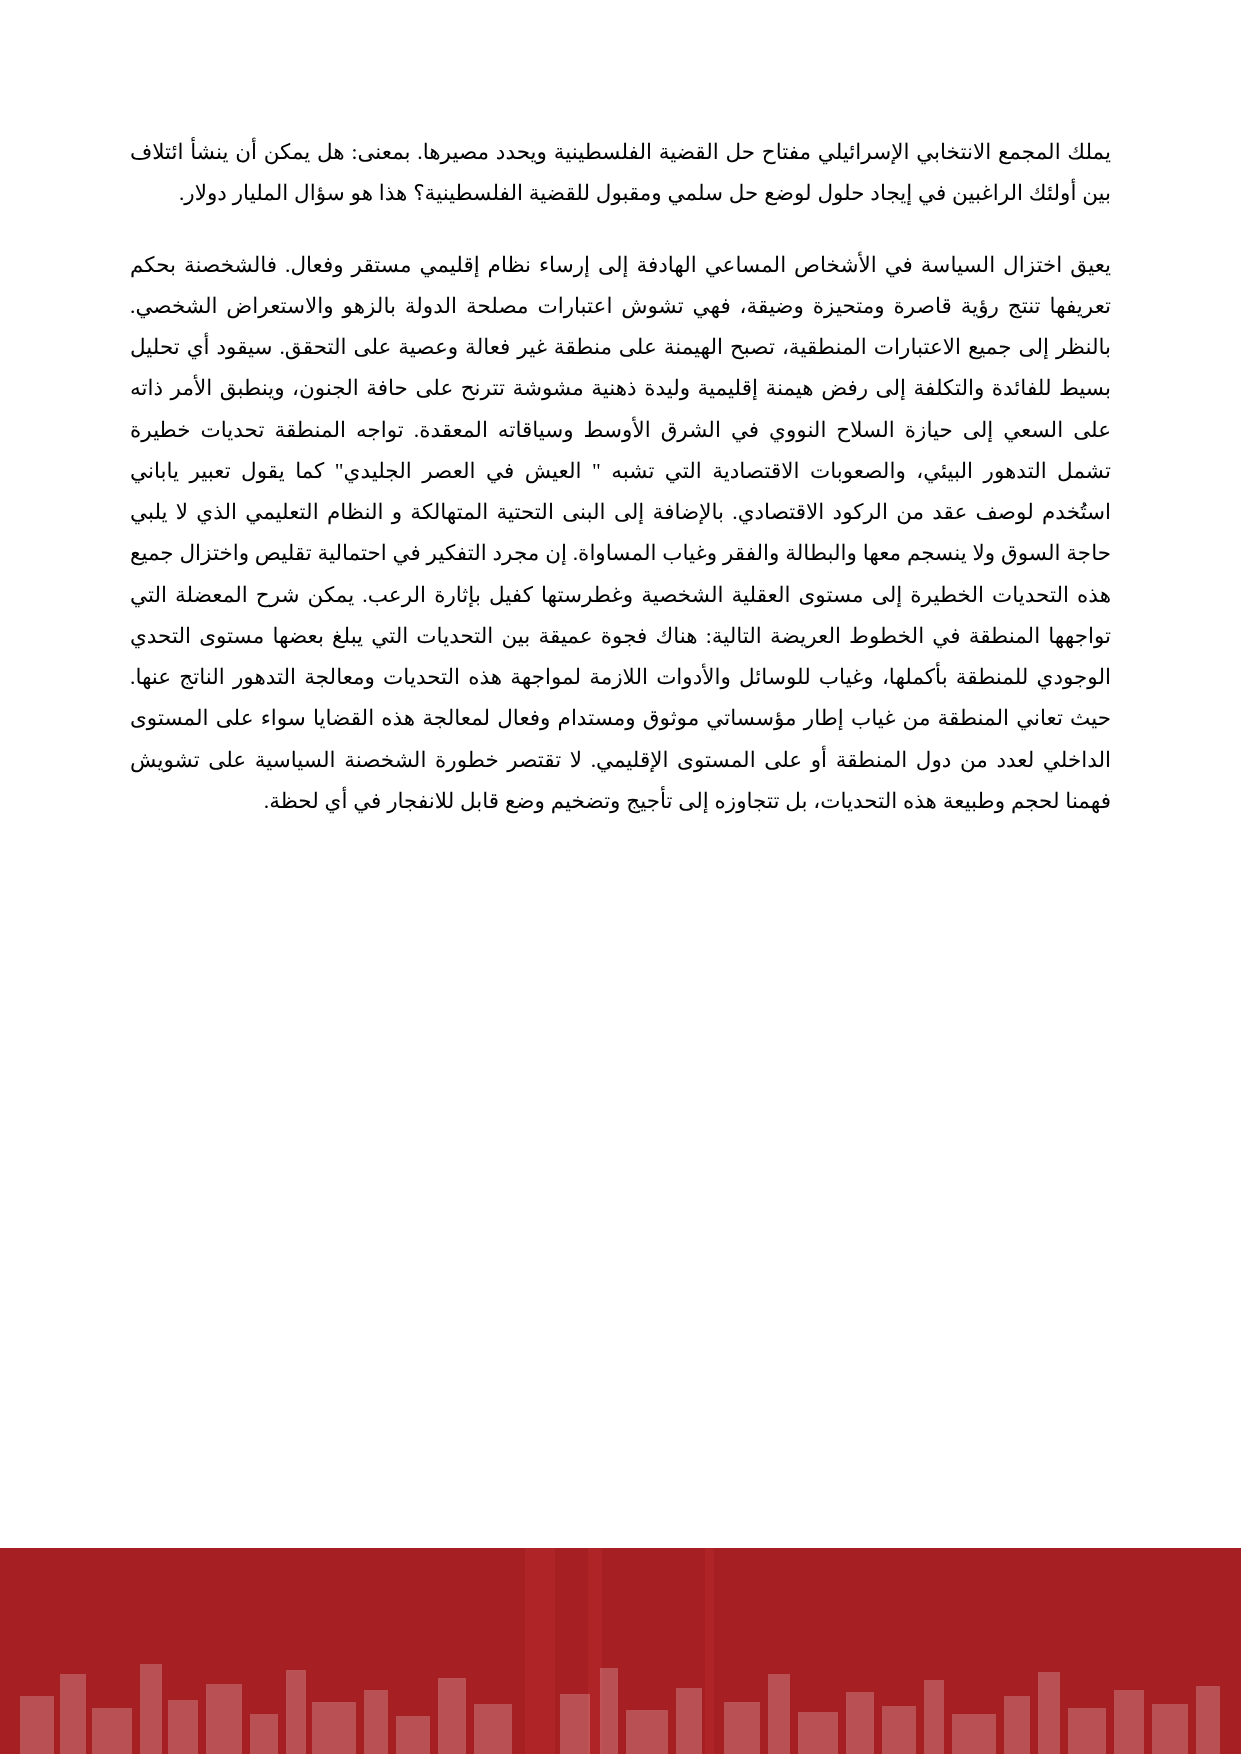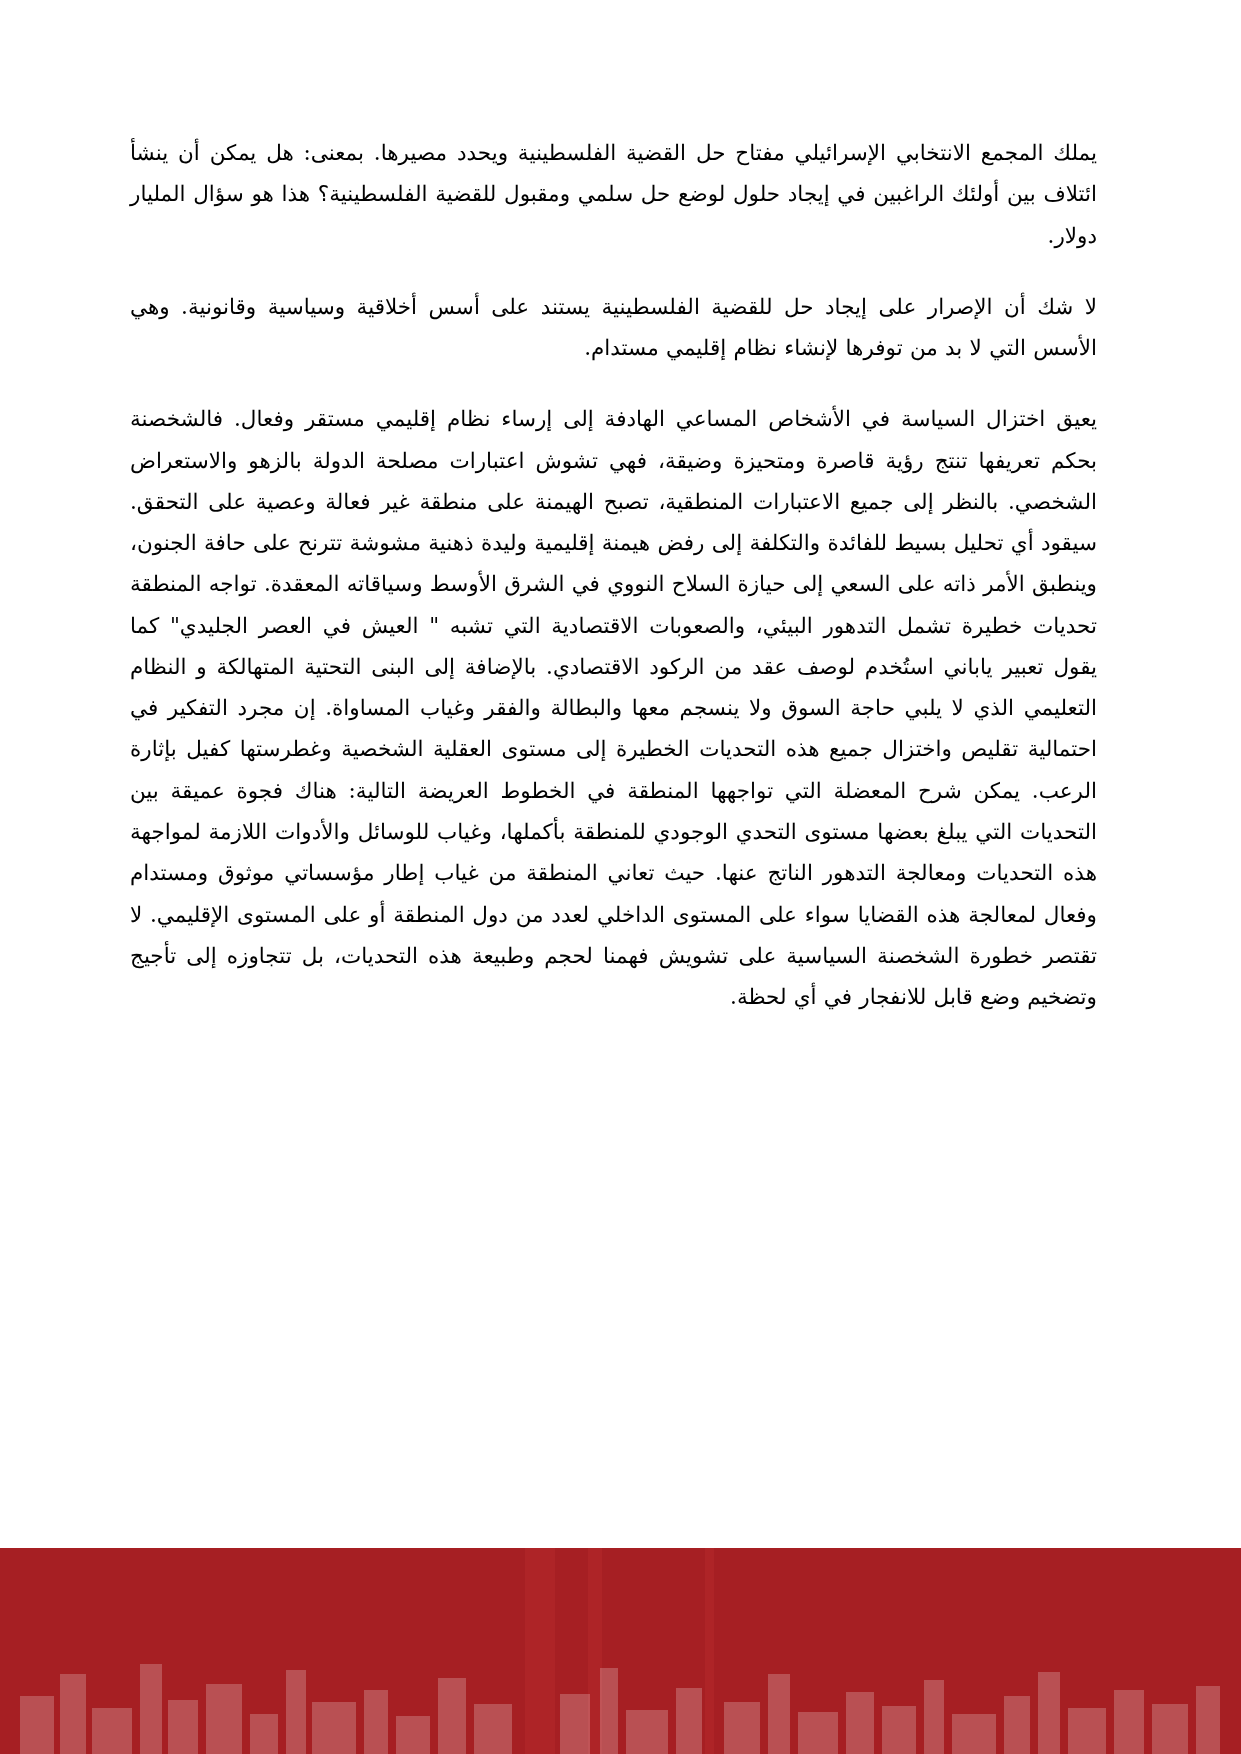--- a/index.html
+++ b/index.html
@@ -21,25 +21,26 @@
     left: 0;
     right: 0;
     text-align: center;
     font-size: 20px;
     color: #000000;
     font-family: "Liberation Serif", serif;
   }
   .content {
     position: absolute;
     top: 132px;
-    right: 144px;
+    right: 130px;
     left: 130px;
     direction: rtl;
     text-align: justify;
     text-align-last: right;
+    font-family: Liberation Serif, serif;
   }
   .para {
     font-size: 21.5px;
     line-height: 1.92;
     color: #000000;
     margin: 0 0 26px 0;
     text-align: justify;
     text-justify: inter-word;
     word-spacing: 0.02em;
   }
@@ -77,21 +78,20 @@
   .slot-c { left: 705px; width: 9px; }
 </style>
 </head>
 <body>
 
 <div class="page">
 
 
   <div class="content">
     <p class="para p1">يملك المجمع الانتخابي الإسرائيلي مفتاح حل القضية الفلسطينية ويحدد مصيرها. بمعنى: هل يمكن أن ينشأ ائتلاف بين أولئك الراغبين في إيجاد حلول لوضع حل سلمي ومقبول للقضية الفلسطينية؟ هذا هو سؤال المليار دولار.</p>
-    <p class="para p2">لا شك أن الإصرار على إيجاد حل للقضية الفلسطينية يستند على أسس أخلاقية وسياسية وقانونية. وهي الأسس التي لا بد من توفرها لإنشاء نظام إقليمي مستدام.</p>
     <p class="para p3">يعيق اختزال السياسة في الأشخاص المساعي الهادفة إلى إرساء نظام إقليمي مستقر وفعال. فالشخصنة بحكم تعريفها تنتج رؤية قاصرة ومتحيزة وضيقة، فهي تشوش اعتبارات مصلحة الدولة بالزهو والاستعراض الشخصي. بالنظر إلى جميع الاعتبارات المنطقية، تصبح الهيمنة على منطقة غير فعالة وعصية على التحقق. سيقود أي تحليل بسيط للفائدة والتكلفة إلى رفض هيمنة إقليمية وليدة ذهنية مشوشة تترنح على حافة الجنون، وينطبق الأمر ذاته على السعي إلى حيازة السلاح النووي في الشرق الأوسط وسياقاته المعقدة. تواجه المنطقة تحديات خطيرة تشمل التدهور البيئي، والصعوبات الاقتصادية التي تشبه " العيش في العصر الجليدي" كما يقول تعبير ياباني استُخدم لوصف عقد من الركود الاقتصادي.  بالإضافة إلى البنى التحتية المتهالكة و النظام التعليمي الذي لا يلبي حاجة السوق ولا ينسجم معها والبطالة والفقر وغياب المساواة. إن مجرد التفكير في احتمالية تقليص واختزال جميع هذه التحديات الخطيرة إلى مستوى العقلية الشخصية وغطرستها كفيل بإثارة الرعب. يمكن شرح المعضلة التي تواجهها المنطقة في الخطوط العريضة التالية: هناك فجوة عميقة بين التحديات التي يبلغ بعضها مستوى التحدي الوجودي للمنطقة بأكملها، وغياب للوسائل والأدوات اللازمة لمواجهة هذه التحديات ومعالجة التدهور الناتج عنها. حيث تعاني المنطقة من غياب إطار مؤسساتي موثوق ومستدام وفعال لمعالجة هذه القضايا سواء على المستوى الداخلي لعدد من دول المنطقة أو على المستوى الإقليمي. لا تقتصر خطورة الشخصنة السياسية على تشويش فهمنا لحجم وطبيعة هذه التحديات، بل تتجاوزه إلى تأجيج وتضخيم وضع قابل للانفجار في أي لحظة.</p>
   </div>
 
   <div class="footer-band">
     <div class="band-slot slot-a"></div>
     <div class="band-slot slot-b"></div>
     <div class="band-slot slot-c"></div>
     <svg class="skyline" viewBox="0 0 1241 150" preserveAspectRatio="none">
       <g fill="#ffffff">
         <rect x="20" y="92" width="34" height="58"></rect>

